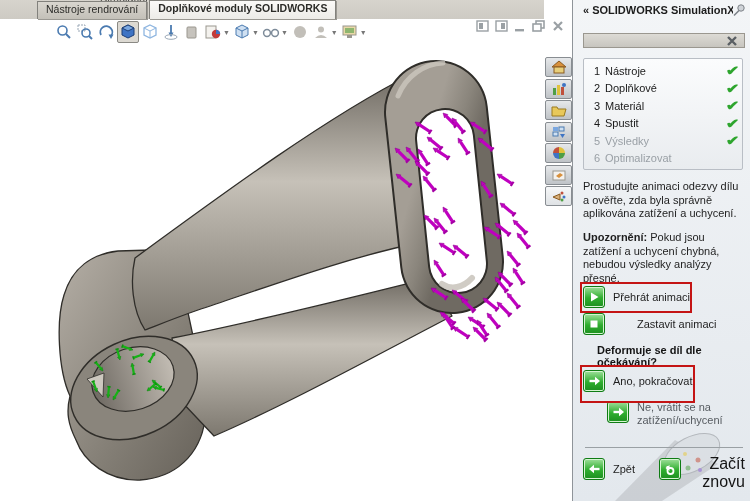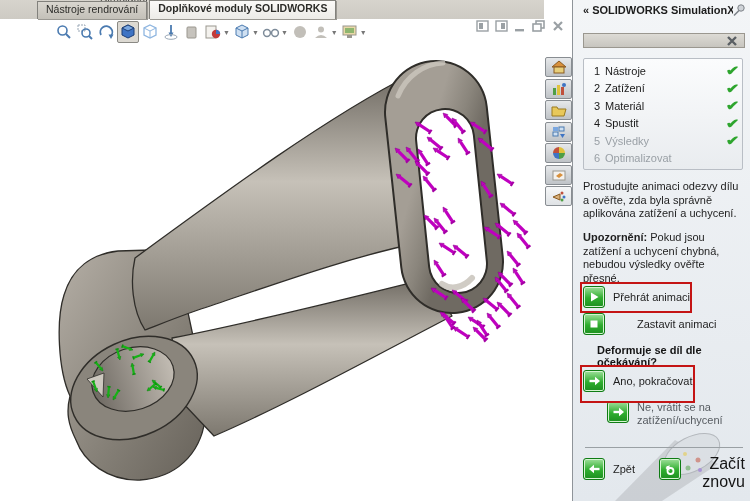--- a/index.html
+++ b/index.html
@@ -375,21 +375,21 @@
     </div>
 
     <div class="stepsbox">
         <div class="step">
           <span class="num">1</span>
           <span class="lbl">Nástroje</span>
           <span class="chk" style="color: rgb(46, 165, 46);">✔</span>
         </div>
         <div class="step">
           <span class="num">2</span>
-          <span class="lbl">Zatížení</span>
+          <span class="lbl">Doplňkové</span>
           <span class="chk" style="color: rgb(46, 165, 46);">✔</span>
         </div>
         <div class="step">
           <span class="num">3</span>
           <span class="lbl">Materiál</span>
           <span class="chk" style="color: rgb(46, 165, 46);">✔</span>
         </div>
         <div class="step">
           <span class="num">4</span>
           <span class="lbl">Spustit</span>
@@ -402,21 +402,21 @@
         </div>
         <div class="step dim">
           <span class="num">6</span>
           <span class="lbl">Optimalizovat</span>
           <span class="chk" style="color: rgb(46, 165, 46);"></span>
         </div>
       </div>
 
     <div class="ptext" style="top:180px;">Prostudujte animaci odezvy dílu a ověřte, zda byla správně aplikována zatížení a uchycení.</div>
     <div class="ptext" style="top:231px;">
-      <b>Upozornění:</b><span> Pokud jsou zatížení a uchycení chybná, nebudou výsledky ověřte přesné.</span>
+      <b>Upozornění:</b><span> Pokud jsou zatížení a uchycení chybná, nebudou výsledky analýzy přesné.</span>
     </div>
 
     <div class="prow" style="top:286px;">
       <span class="gbtn">
           <svg width="12" height="12">
             <polygon points="3,1.5 10.5,6 3,10.5" fill="#fff"></polygon>
           </svg>
         </span>
       <span>Přehrát animaci</span>
     </div>

